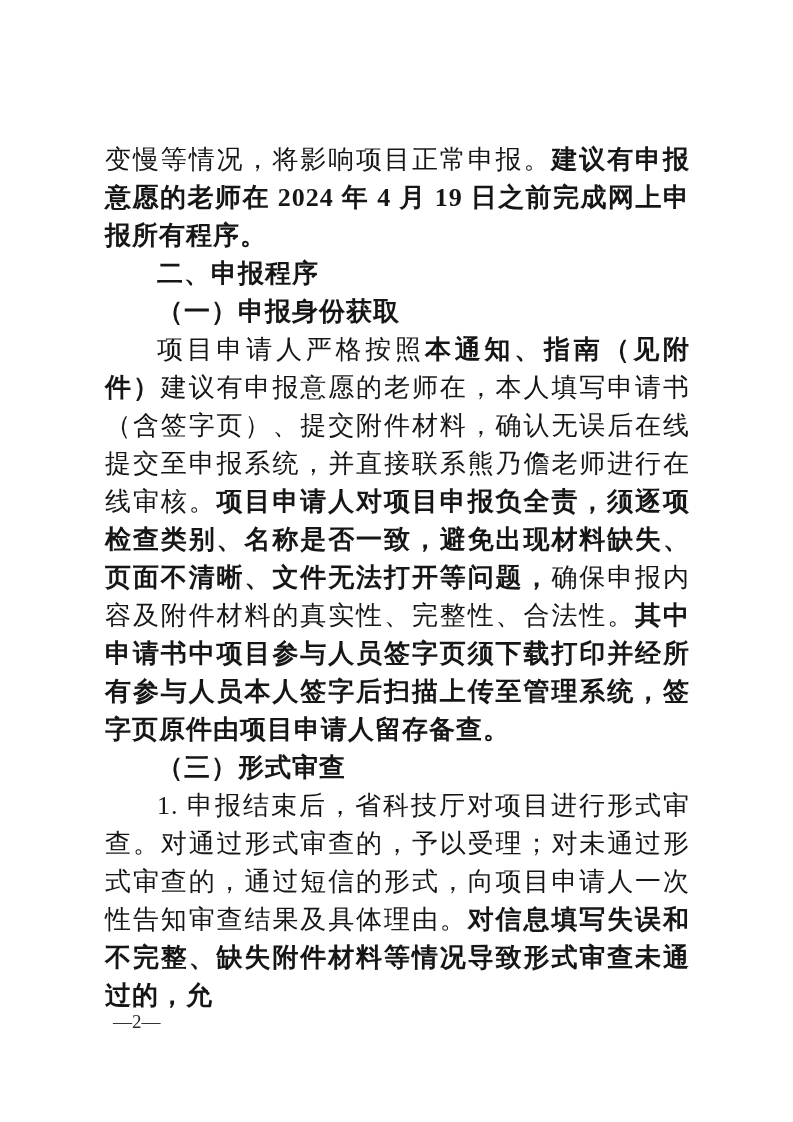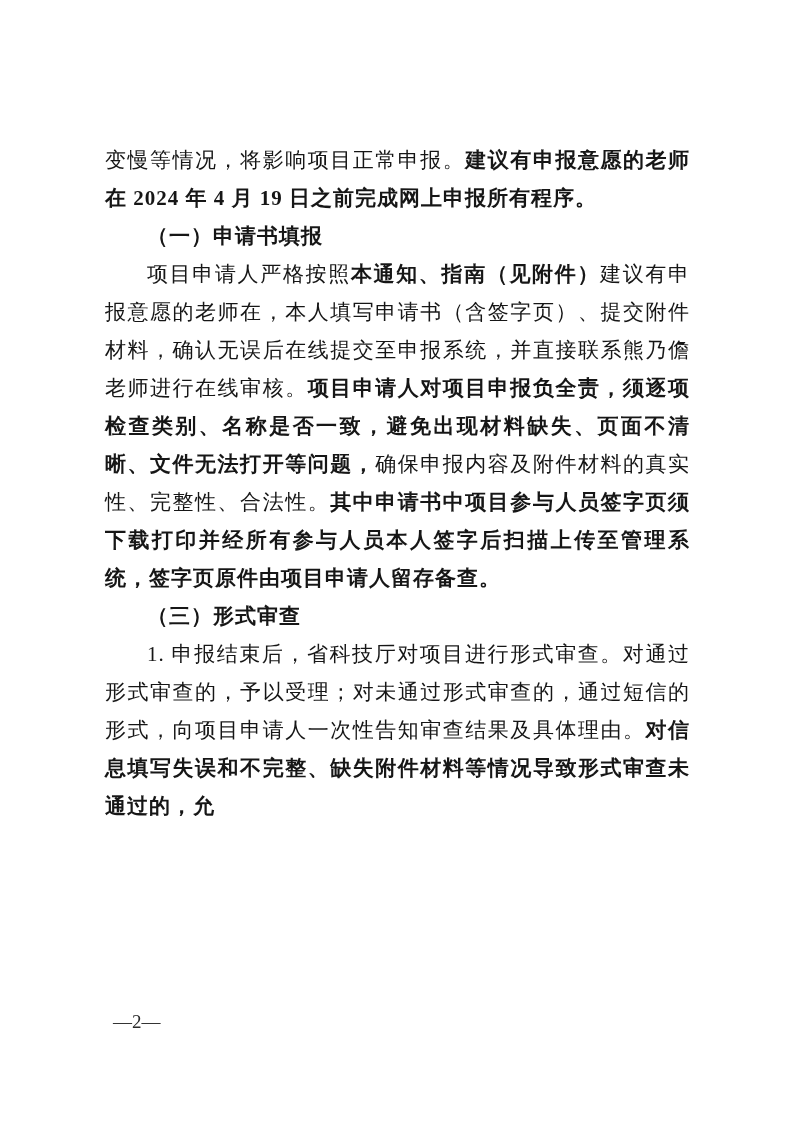--- a/index.html
+++ b/index.html
@@ -15,21 +15,21 @@
     background: #ffffff;
     overflow: hidden;
   }
   .content {
     position: absolute;
     left: 105px;
     top: 141px;
     width: 585px;
   }
   .para, .heading {
-    font-size: 21px;
+    font-size: 26px;
     line-height: 38px;
     color: #161616;
     text-align: justify;
     letter-spacing: 1px;
   }
   .para { font-weight: 400; }
   .indent { text-indent: 2em; }
   .heading {
     font-weight: 700;
     text-indent: 2em;
@@ -47,22 +47,23 @@
   }
 </style>
 </head>
 <body>
 
 <div class="page">
   <div class="content">
 
     <p class="para"><span>变慢等情况，将影响项目正常申报。</span><span class="b">建议有申报意愿的老师在 2024 年 4 月 19 日之前完成网上申报所有程序。</span></p>
 
+    <p class="heading">二、申报程序</p>
 
-    <p class="heading">（一）申请书填报</p>
+    <p class="heading">（一）申报身份获取</p>
 
 
 
     <p class="para indent"><span>项目申请人严格按照</span><span class="b">本通知、指南（见附件）</span><span>建议有申报意愿的老师在，本人填写申请书（含签字页）、提交附件材料，确认无误后在线提交至申报系统，并直接联系熊乃儋老师进行在线审核。</span><span class="b">项目申请人对项目申报负全责，须逐项检查类别、名称是否一致，避免出现材料缺失、页面不清晰、文件无法打开等问题，</span><span>确保申报内容及附件材料的真实性、完整性、合法性。</span><span class="b">其中申请书中项目参与人员签字页须下载打印并经所有参与人员本人签字后扫描上传至管理系统，签字页原件由项目申请人留存备查。</span></p>
 
     <p class="heading">（三）形式审查</p>
 
     <p class="para indent"><span>1. 申报结束后，省科技厅对项目进行形式审查。对通过形式审查的，予以受理；对未通过形式审查的，通过短信的形式，向项目申请人一次性告知审查结果及具体理由。</span><span class="b">对信息填写失误和不完整、缺失附件材料等情况导致形式审查未通过的，允</span></p>
 
   </div>

